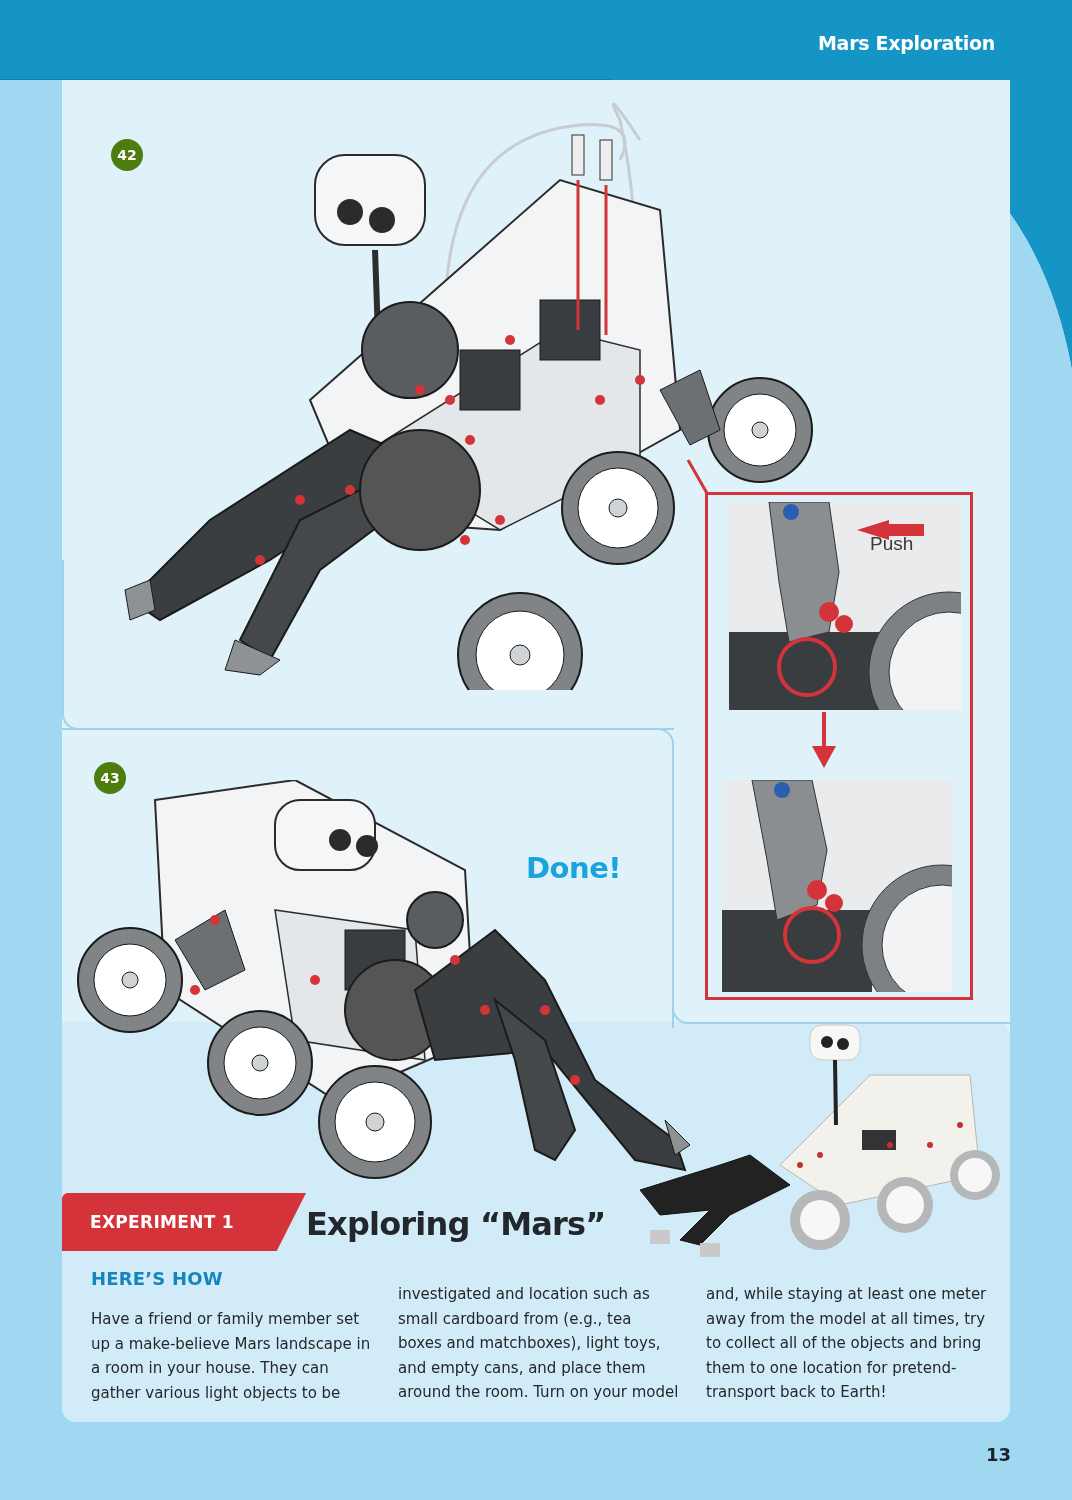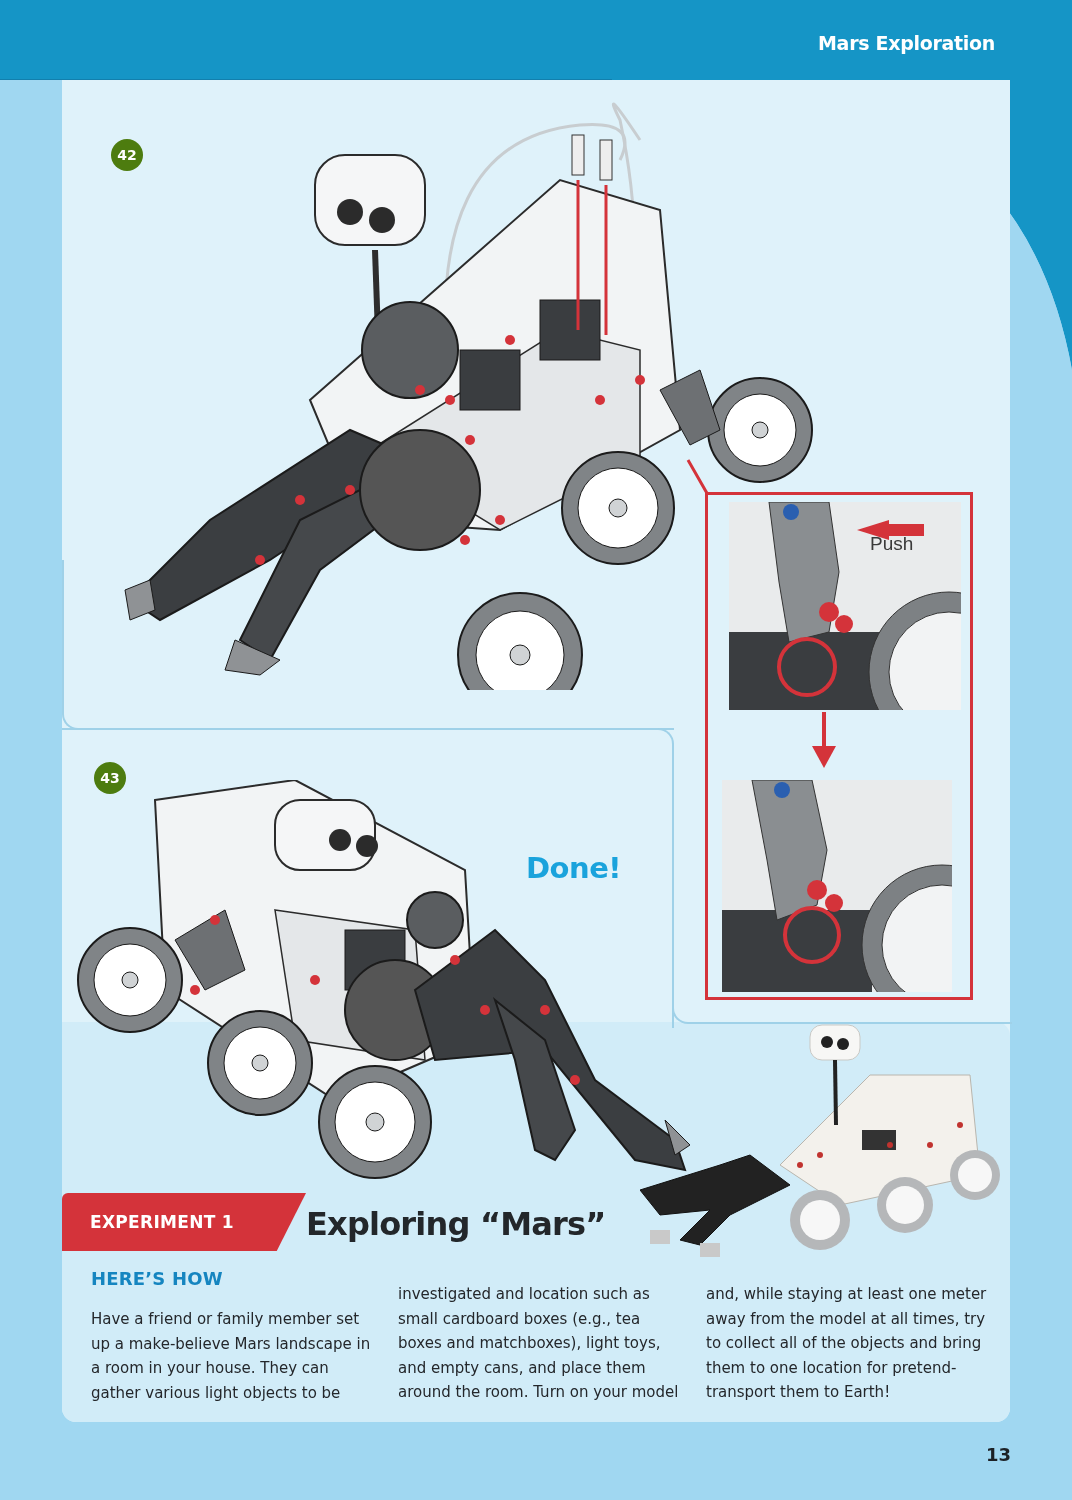--- a/index.html
+++ b/index.html
@@ -309,26 +309,26 @@
 <div class="heres-how">HERE’S HOW</div>
 
 <div class="body-col col-1">
   <span class="body-line">Have a friend or family member set</span>
   <span class="body-line">up a make-believe Mars landscape in</span>
   <span class="body-line">a room in your house. They can</span>
   <span class="body-line">gather various light objects to be</span>
 </div>
 <div class="body-col col-2">
   <span class="body-line">investigated and location such as</span>
-  <span class="body-line">small cardboard boxes (e.g., tea</span>
+  <span class="body-line">small cardboard from (e.g., tea</span>
   <span class="body-line">boxes and matchboxes), light toys,</span>
   <span class="body-line">and empty cans, and place them</span>
   <span class="body-line">around the room. Turn on your model</span>
 </div>
 <div class="body-col col-3">
   <span class="body-line">and, while staying at least one meter</span>
   <span class="body-line">away from the model at all times, try</span>
   <span class="body-line">to collect all of the objects and bring</span>
   <span class="body-line">them to one location for pretend-</span>
-  <span class="body-line">transport them to Earth!</span>
+  <span class="body-line">transport back to Earth!</span>
 </div>
 
 <div class="page-number">13</div>
 
 </body></html>

